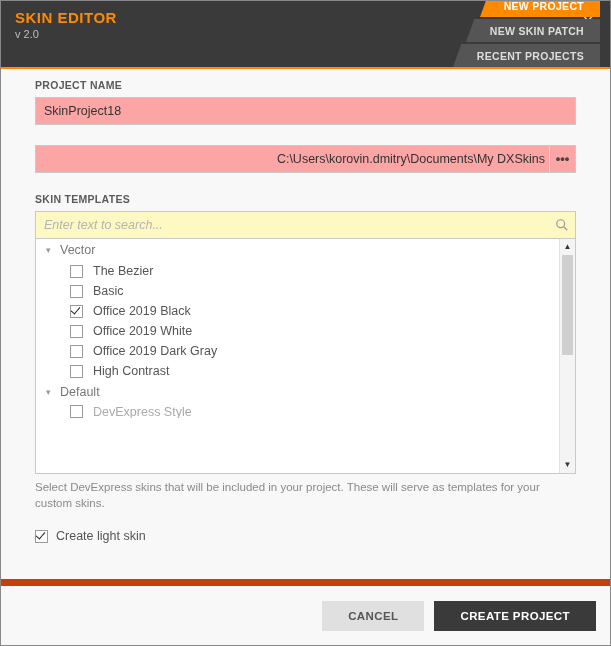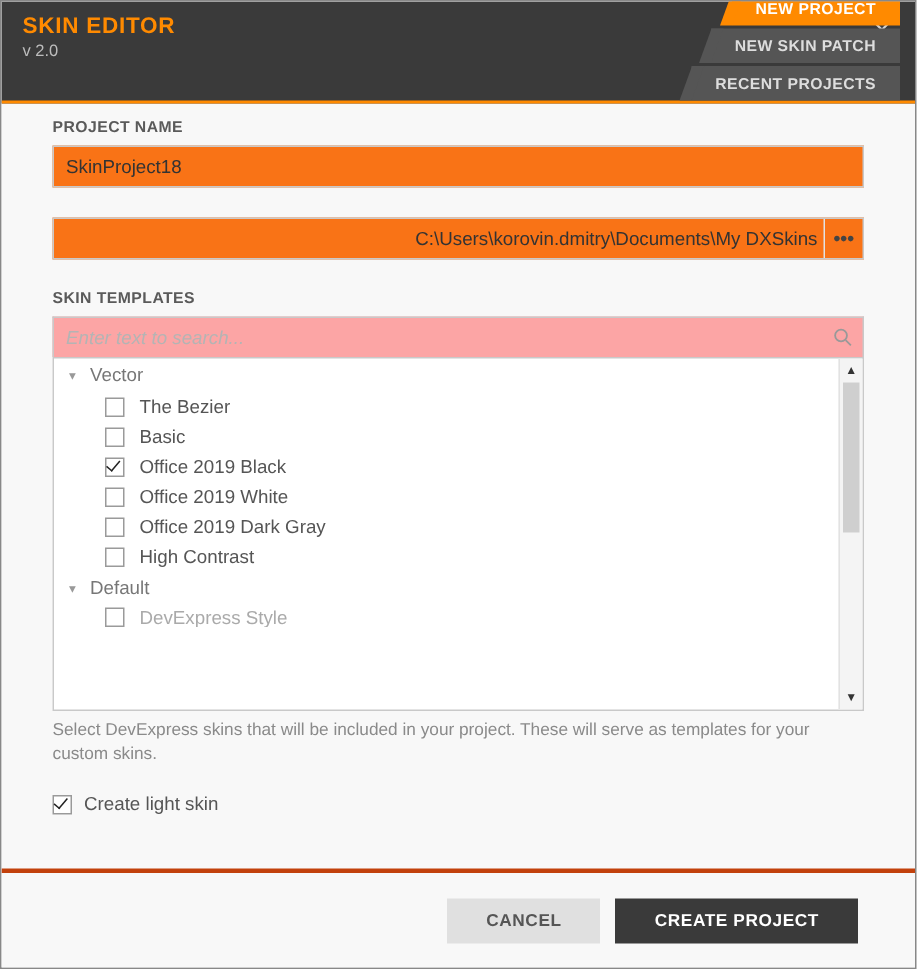--- a/index.html
+++ b/index.html
@@ -88,21 +88,21 @@
   .field-label {
     font-size: 10.5px;
     font-weight: 600;
     color: #5a5a5a;
     letter-spacing: 0.3px;
     margin-bottom: 6px;
   }
   .text-input {
     width: 100%;
     border: 1px solid #c9c9c9;
-    background: #f97316;
+    background: #fca5a5;
     padding: 6px 8px;
     font-size: 12.5px;
     color: #333;
     font-family: inherit;
   }
   .field-block { margin-bottom: 20px; }
   .location-wrap {
     position: relative;
   }
   .location-wrap .ellipsis-btn {
@@ -116,21 +116,21 @@
     font-size: 13px;
     font-weight: bold;
     color: #444;
     cursor: pointer;
     border-left: 1px solid #e2e2e2;
   }
   .search-wrap {
     position: relative;
     border: 1px solid #c9c9c9;
     border-bottom: none;
-    background: #fca5a5;
+    background: #fef9c3;
   }
   .search-input {
     width: 100%;
     border: none;
     padding: 6px 28px 6px 8px;
     font-size: 12.5px;
     color: #555;
     font-family: inherit;
     font-style: italic;
     background: transparent;
@@ -242,26 +242,26 @@
   .light-skin-row {
     display: flex;
     align-items: center;
     margin-top: 18px;
     font-size: 12.5px;
     color: #555;
   }
   .light-skin-row .chk { margin-right: 8px; }
   .footer {
     height: 66px;
-    border-top: 3px solid #c2410c;
+    border-top: 7px solid #c2410c;
     background: #f8f8f8;
     display: flex;
     justify-content: flex-end;
     align-items: center;
-    padding-right: 38px;
+    padding-right: 14px;
     gap: 10px;
   }
   .btn {
     font-size: 11.5px;
     font-weight: 600;
     letter-spacing: 0.4px;
     padding: 9px 26px;
     border: none;
     cursor: pointer;
     font-family: inherit;

